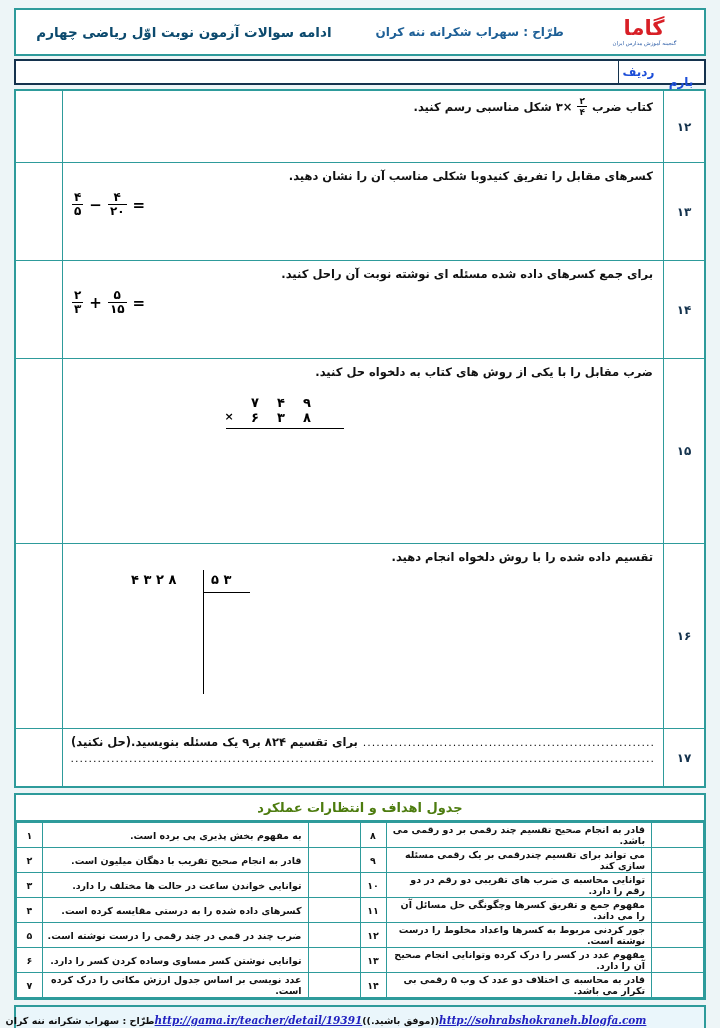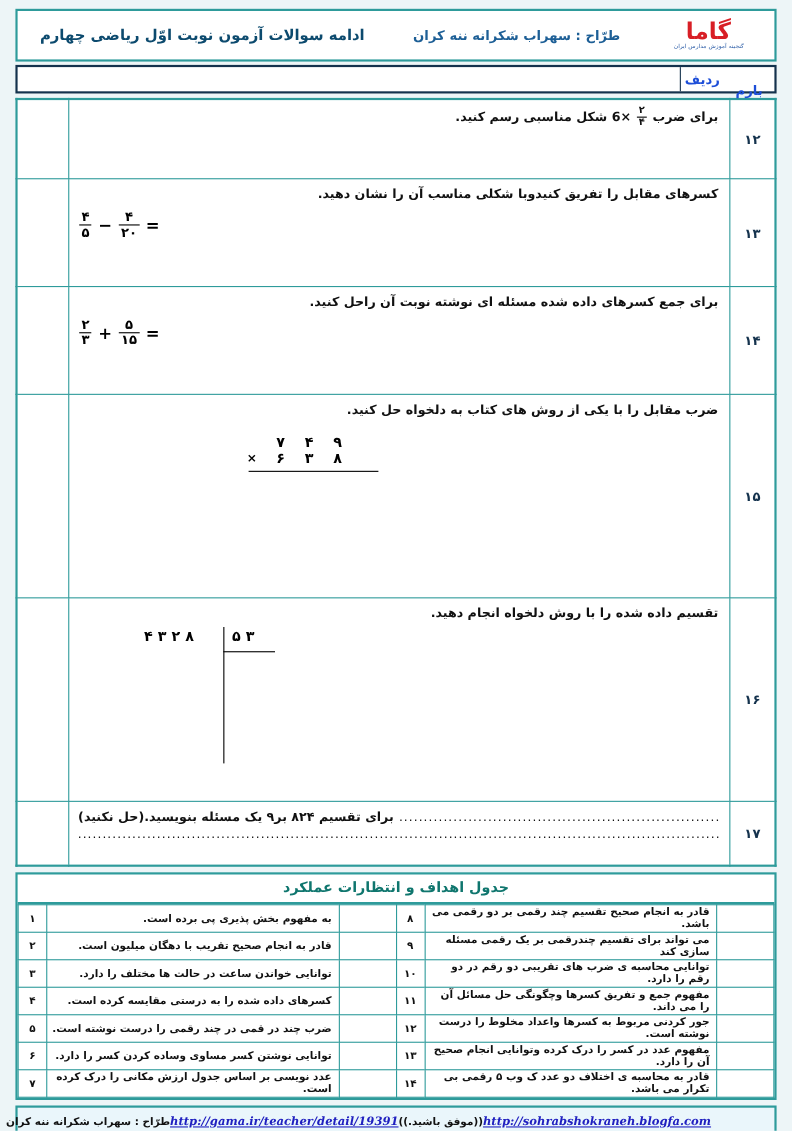--- a/index.html
+++ b/index.html
@@ -233,21 +233,21 @@
   .q17line1 .dots { flex: 1 1 auto; }
   
   .obj-wrap {
     margin-top: 5px;
     border: 2px solid #2e9b9b;
     background: #fff;
     box-sizing: border-box;
   }
   .obj-title {
     text-align: center;
-    color: #0f766e;
+    color: #4d7c0f;
     font-weight: bold;
     font-size: 13px;
     padding: 5px 0 5px 0;
     border-bottom: 2px solid #2e9b9b;
   }
   .obj-table {
     width: 100%;
     border-collapse: collapse;
     table-layout: fixed;
   }
@@ -327,26 +327,26 @@
     <div class="cell c-radif">ردیف</div>
   </div>
 
   <table class="qtable">
     <tbody>
 
       <tr>
         <td class="num">۱۲</td>
         <td class="body" style="height:62px">
           <div class="qtext">
-            <span>برای ضرب</span>
+            <span>کتاب ضرب</span>
             <span class="frac small inlinefrac">
               <span class="nm">۲</span>
               <span class="dn">۴</span>
             </span>
-            <span>×6 شکل مناسبی رسم کنید.</span>
+            <span>×۳ شکل مناسبی رسم کنید.</span>
           </div>
         </td>
         <td class="score"></td>
       </tr>
 
       <tr>
         <td class="num">۱۳</td>
         <td class="body" style="height:88px">
           <div class="qtext">کسرهای مقابل را تفریق کنیدوبا شکلی مناسب آن را نشان دهید.</div>
           <div class="expr">

